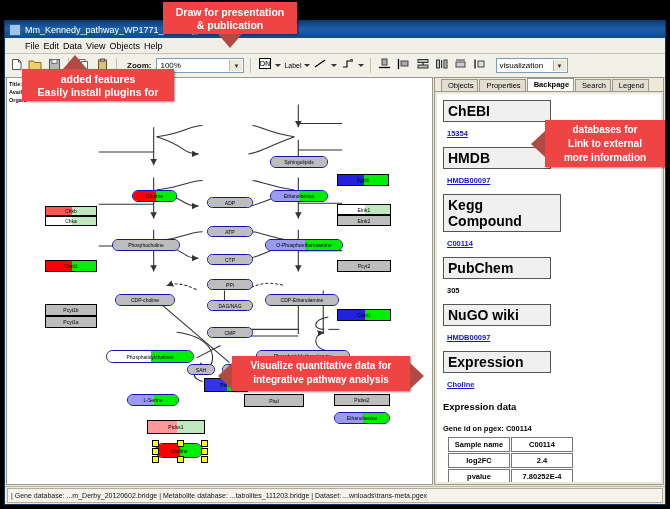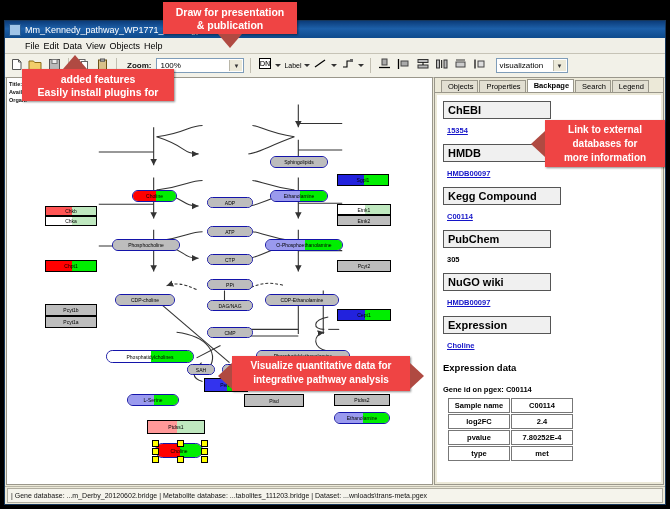--- a/index.html
+++ b/index.html
@@ -31,21 +31,21 @@
   
   .body{position:absolute;left:0;top:55px;right:0;bottom:18px;display:flex;}
   .canvaswrap{position:relative;flex:1 1 auto;background:#fff;border:1px solid #9a978b;box-sizing:border-box;margin:1px;overflow:hidden;}
   .sidepanel{width:230px;flex:0 0 auto;background:#ece9d8;border:1px solid #9a978b;box-sizing:border-box;margin:1px 1px 1px 0;
              display:flex;flex-direction:column;overflow:hidden;}
 
   .tabstrip{height:14px;background:#ece9d8;display:flex;align-items:flex-end;padding-left:6px;gap:1px;border-bottom:1px solid #9a978b;}
   .tab{font-size:7.5px;padding:1px 4px 1px 6px;border:1px solid #9a978b;border-bottom:none;background:#e2dfd2;color:#000;text-align:center;}
   .tab.active{background:#fff;font-weight:bold;padding-bottom:2px;}
   .panelbody{flex:1 1 auto;background:#fff;margin:2px;overflow:hidden;position:relative;padding:4px 6px;box-sizing:border-box;}
-  .dbhead{border:1px solid #555;background:#f0f0f0;font-size:11px;font-weight:bold;padding:2px 4px;
+  .dbhead{border:1px solid #555;background:#f0f0f0;font-size:14px;font-weight:bold;padding:2px 4px;
           width:108px;box-sizing:border-box;margin-top:7px;}
   .dbhead:first-child{margin-top:2px;}
   .dblink{font-size:7.5px;color:#1414c8;text-decoration:underline;margin:3px 0 0 4px;display:inline-block;font-weight:bold;}
   .dbplain{font-size:7.5px;color:#000;margin:3px 0 0 4px;display:inline-block;font-weight:bold;}
   .exprhead{font-size:9.5px;font-weight:bold;margin-top:10px;}
   .genid{font-size:7.5px;font-weight:bold;margin-top:12px;}
   table.expr{border-collapse:separate;border-spacing:1px;margin-top:3px;margin-left:4px;}
   table.expr td{border:1px solid #777;font-size:7.5px;font-weight:bold;text-align:center;padding:2px 4px;min-width:52px;background:#fff;}
 
   .statusbar{position:absolute;left:0;right:0;bottom:0;height:17px;background:#ece9d8;border-top:1px solid #b9b6a8;
@@ -523,22 +523,22 @@
  </div>
  <div class="arrow-dn" style="left:218px;top:34px;"></div>
 
  <div class="callout" style="left:22px;top:69px;width:152px;height:32px;">
    <div>added features</div>
    <div>Easily install plugins for</div>
  </div>
  <div class="arrow-up" style="left:63px;top:55px;"></div>
 
  <div class="callout" style="left:545px;top:120px;width:120px;height:47px;font-size:10px;line-height:14px;padding-top:3px;">
+   <div>databases  for</div>
    <div>Link  to external</div>
-   <div>databases  for</div>
    <div>more information</div>
  </div>
  <div class="arrow-lf" style="left:531px;top:131px;"></div>
 
  <div class="callout" style="left:232px;top:356px;width:178px;height:35px;font-size:10px;line-height:14px;padding-top:3px;">
    <div>Visualize quantitative data  for</div>
    <div>integrative pathway analysis</div>
  </div>
  <div class="arrow-lf" style="left:218px;top:363px;"></div>
  <div class="arrow-lf" style="left:410px;top:363px;transform:rotate(180deg);"></div>

